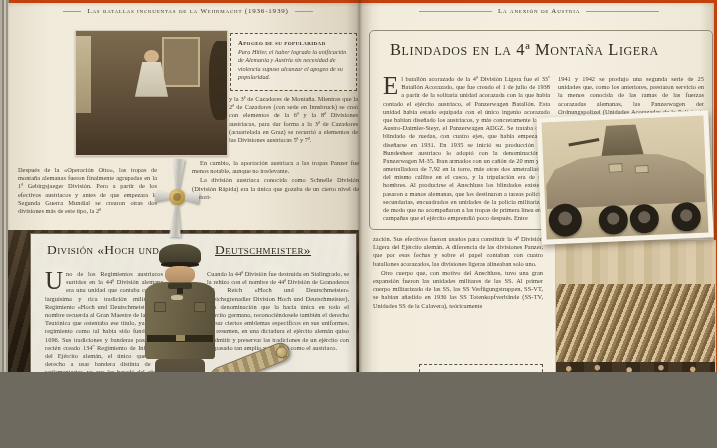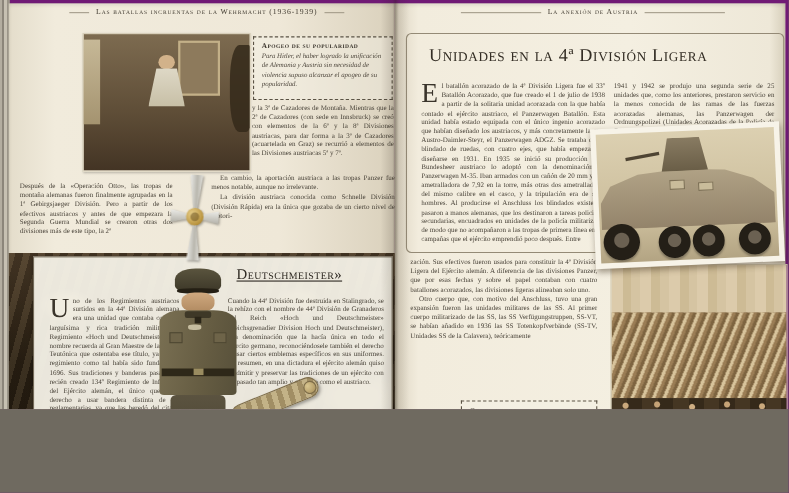--- a/index.html
+++ b/index.html
@@ -1,17 +1,17 @@
 <!DOCTYPE html>
 <html><head>
 <meta charset="utf-8">
 <style>
   * { margin:0; padding:0; box-sizing:border-box; }
   body { background:#6f6a60; font-family:"Liberation Serif", serif; }
-  #spread { position:relative; width:717px; height:372px; background:#701a75; overflow:hidden; }
+  #spread { position:relative; width:717px; height:372px; background:#c2410c; overflow:hidden; }
 
   
   .edge-left { position:absolute; left:0; top:0; width:9px; height:448px;
     background:repeating-linear-gradient(90deg,#b3ada0 0 2px,#8b857a 2px 4px,#c6c0b2 4px 6px,#9a9488 6px 9px); }
   .page-left { position:absolute; left:8px; top:3px; width:351px; height:445px;
     background:linear-gradient(90deg,#e4ddcb,#f1ebdc 12%,#efe8d8 70%,#dcd3bf 97%);
     box-shadow:inset 0 2px 3px rgba(0,0,0,.08), inset 0 -2px 3px rgba(0,0,0,.10); }
   .page-right { position:absolute; left:359px; top:3px; width:355px; height:445px;
     background:linear-gradient(90deg,#ddd5c2 0,#f2ecdd 6%,#f4efe1 60%,#eee8d8 96%,#d6cebA);
     box-shadow:inset 0 2px 3px rgba(0,0,0,.08), inset 0 -2px 3px rgba(0,0,0,.10); }
@@ -177,20 +177,21 @@
       <div class="m-v"></div>
       <div class="m-h"></div>
       <div class="m-core">
           <div class="m-eagle"></div>
         </div>
     </div>
 
     <div class="marching"></div>
 
     <div class="feature-box">
+      <div class="fb-title" style="left:16px; top:8px;">División «Hoch und</div>
       <div class="fb-title" style="left:184px; top:8px;text-decoration:underline;">Deutschmeister»</div>
       <div class="bt" style="left:14px; top:36px; width:118px; height:154px;">
         <span class="dropcap">U</span><span>no de los Regimientos austriacos surtidos en la 44ª División alemana era una unidad que contaba con una larguísima y rica tradición militar: el Regimiento «Hoch und Deutschmeister». El nombre recuerda al Gran Maestre de la Orden Teutónica que ostentaba ese título, ya que el regimiento como tal había sido fundado en 1696. Sus tradiciones y banderas pasaron al recién creado 134º Regimiento de Infantería del Ejército alemán, el único que tenía derecho a usar bandera distinta de las reglamentarias, ya que las heredó del citado Regimiento «Hoch und Deutschmeister», que incorporaba los motivos heráldicos de los Habsburgo.</span>
       </div>
       <div class="bt" style="left:176px; top:36px; width:142px; height:108px;">Cuando la 44ª División fue destruida en Stalingrado, se la rehízo con el nombre de 44ª División de Granaderos del Reich «Hoch und Deutschmeister» (Reichsgrenadier Division Hoch und Deutschmeister), una denominación que la hacía única en todo el ejército germano, reconociéndosele también el derecho a usar ciertos emblemas específicos en sus uniformes. En resumen, en una dictadura el ejército alemán quiso readmitir y preservar las tradiciones de un ejército con un pasado tan amplio y glorioso como el austriaco.</div>
     </div>
 
     <div class="soldier">
       <div class="s-cap"></div>
       <div class="s-brim"></div>
@@ -215,21 +216,21 @@
 
   <div class="page-right">
 
     <div class="runhead" style="left:60px; top:4px; width:240px;">
       <span class="rule"></span>
       <span>La anexión de Austria</span>
       <span class="rule"></span>
     </div>
 
     <div class="article-box">
-      <div class="ab-title">Unidades en la 4ª División Ligera</div>
+      <div class="ab-title">Blindados en la 4ª Montaña Ligera</div>
       <div class="bt" style="left:13px; top:44px; width:167px; height:152px;">
         <span class="dropcap">E</span><span>l batallón acorazado de la 4ª División Ligera fue el 33º Batallón Acorazado, que fue creado el 1 de julio de 1938 a partir de la solitaria unidad acorazada con la que había contado el ejército austriaco, el Panzerwagen Batallón. Esta unidad había estado equipada con el único ingenio acorazado que habían diseñado los austriacos, y más concretamente la casa Austro-Daimler-Steyr, el Panzerwagen ADGZ. Se trataba de un blindado de ruedas, con cuatro ejes, que había empezado a diseñarse en 1931. En 1935 se inició su producción y el Bundesheer austriaco lo adoptó con la denominación de Panzerwagen M-35. Iban armados con un cañón de 20 mm y una ametralladora de 7,92 en la torre, más otras dos ametralladoras del mismo calibre en el casco, y la tripulación era de siete hombres. Al producirse el Anschluss los blindados existentes pasaron a manos alemanas, que los destinaron a tareas policiales secundarias, encuadrados en unidades de la policía militarizada, de modo que no acompañaron a las tropas de primera línea en las campañas que el ejército emprendió poco después. Entre</span>
       </div>
       <div class="bt" style="left:188px; top:44px; width:146px; height:64px;">1941 y 1942 se produjo una segunda serie de 25 unidades que, como los anteriores, prestaron servicio en la menos conocida de las ramas de las fuerzas acorazadas alemanas, las Panzerwagen der Ordnungspolizei (Unidades Acorazadas de la Policía de Orden). Por lo demás, señalar que la 4ª División Ligera tuvo una corta existencia, ya que en enero de 1940 fue reconvertida en la 9ª Panzerdivision.</div>
     </div>
 
     <div class="car">
       <div class="car-inner">
         <div class="car-hull"></div>
         <div class="car-turret"></div>

